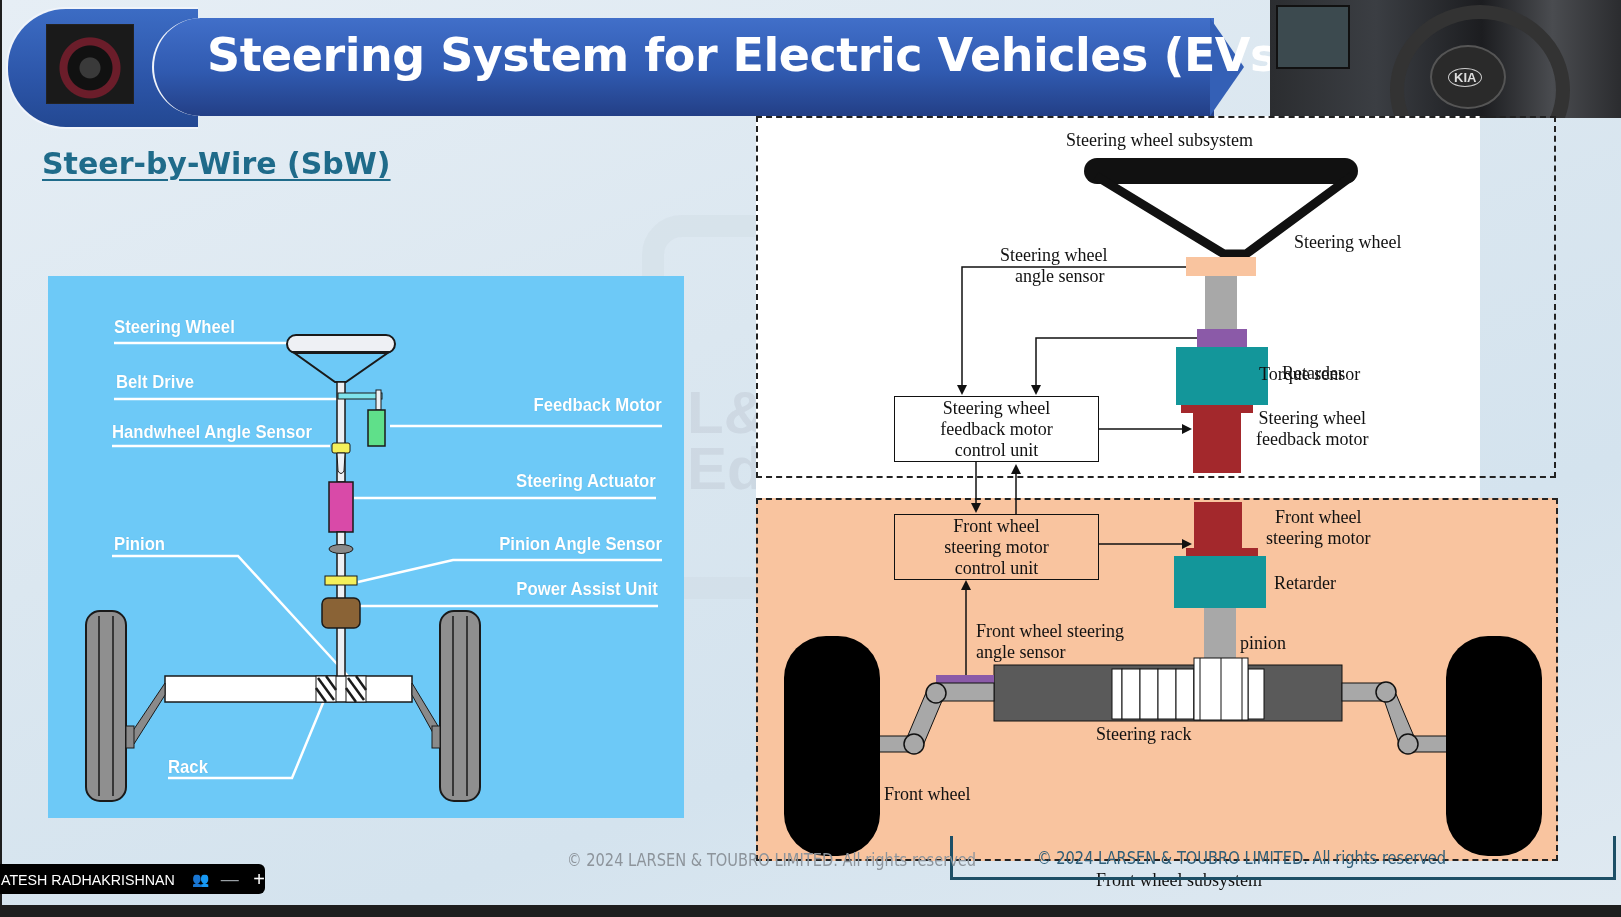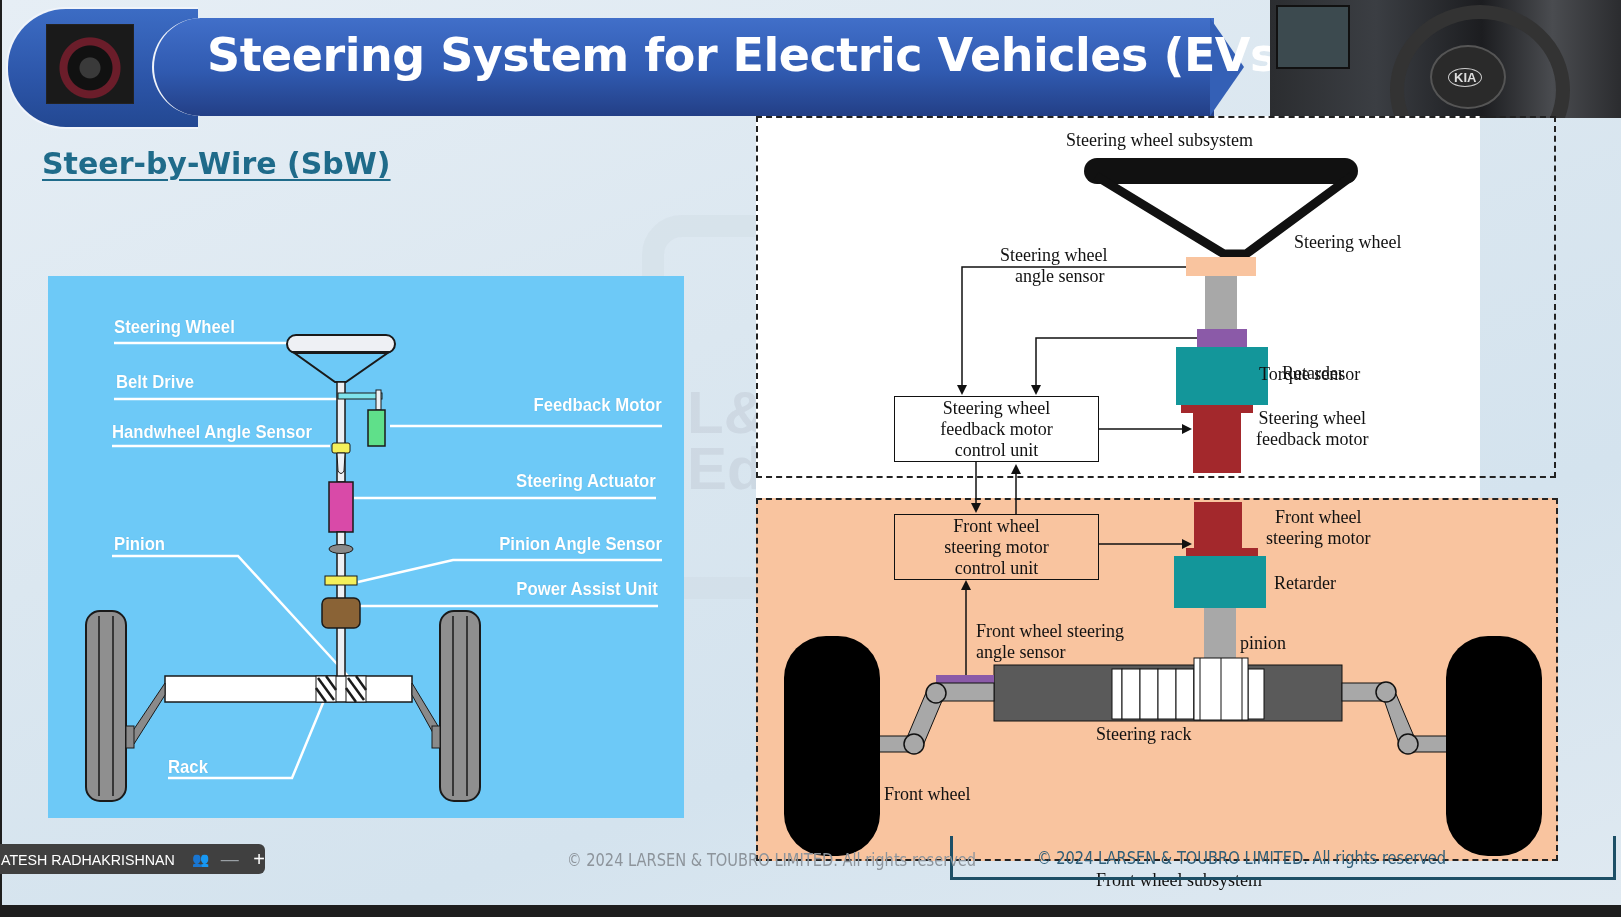--- a/index.html
+++ b/index.html
@@ -101,21 +101,21 @@
   }
   .footer-box {
     position:absolute; left:948px; top:836px; width:666px; height:44px;
     border:3px solid #1d4f66; border-top:none; border-left-width:3px; box-sizing:border-box;
   }
   .footer-copy2 {
     position:absolute; left:1035px; top:848px; color:#2f5e78; font-family:"DejaVu Sans", sans-serif;
     font-size:17px; transform:scaleX(0.86); transform-origin:left center; white-space:nowrap;
   }
   .nametag {
-    position:absolute; left:0; top:844px; width:265px; height:30px; background:#404040;
+    position:absolute; left:0; top:864px; width:265px; height:30px; background:#000000;
     border-radius:0 6px 6px 0; display:flex; align-items:center; color:#fff;
     font-family:"Liberation Sans", sans-serif; font-size:15px;justify-content:space-between;
   }
   .nametag .name { padding-left:1px; white-space:nowrap; transform:scaleX(0.95); transform-origin:left center; }
   .nametag .icon { margin-left:8px; font-size:14px; }
   .nametag .minus { margin-left:10px; color:#9aa0a5; font-size:18px; }
   .nametag .plus { margin-left:14px; font-size:20px; }
   .bottom-bar { position:absolute; left:0; top:905px; width:1621px; height:12px; background:#1e1e1e; }
 </style>
 </head>

